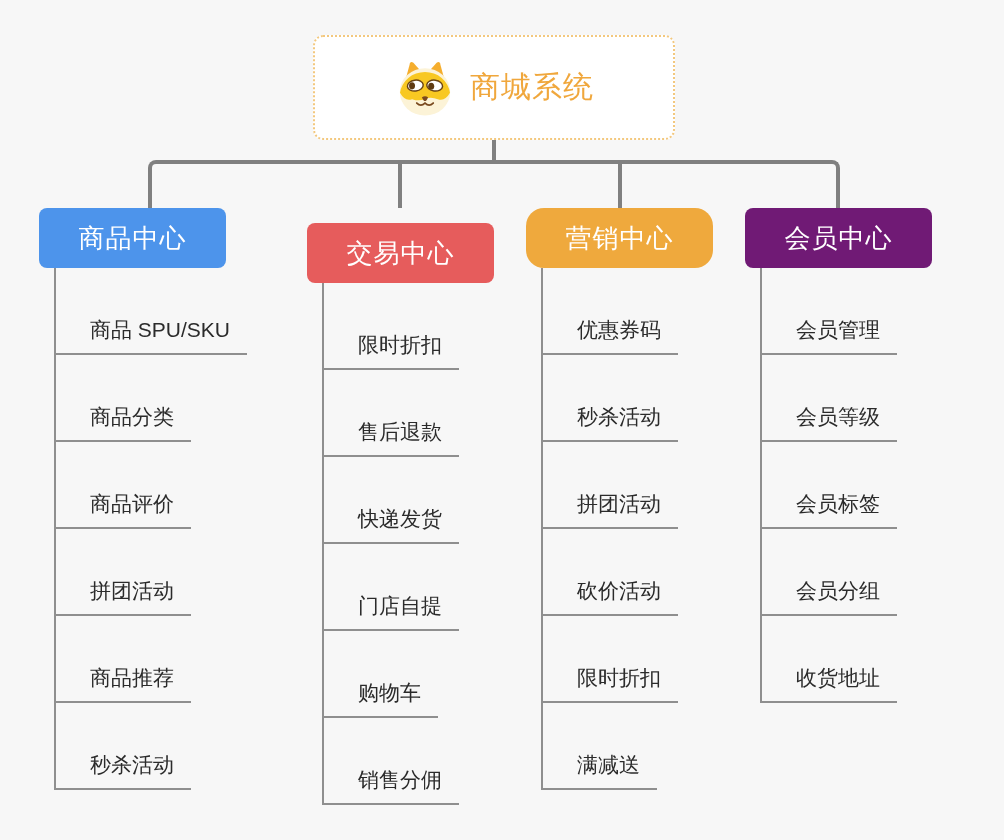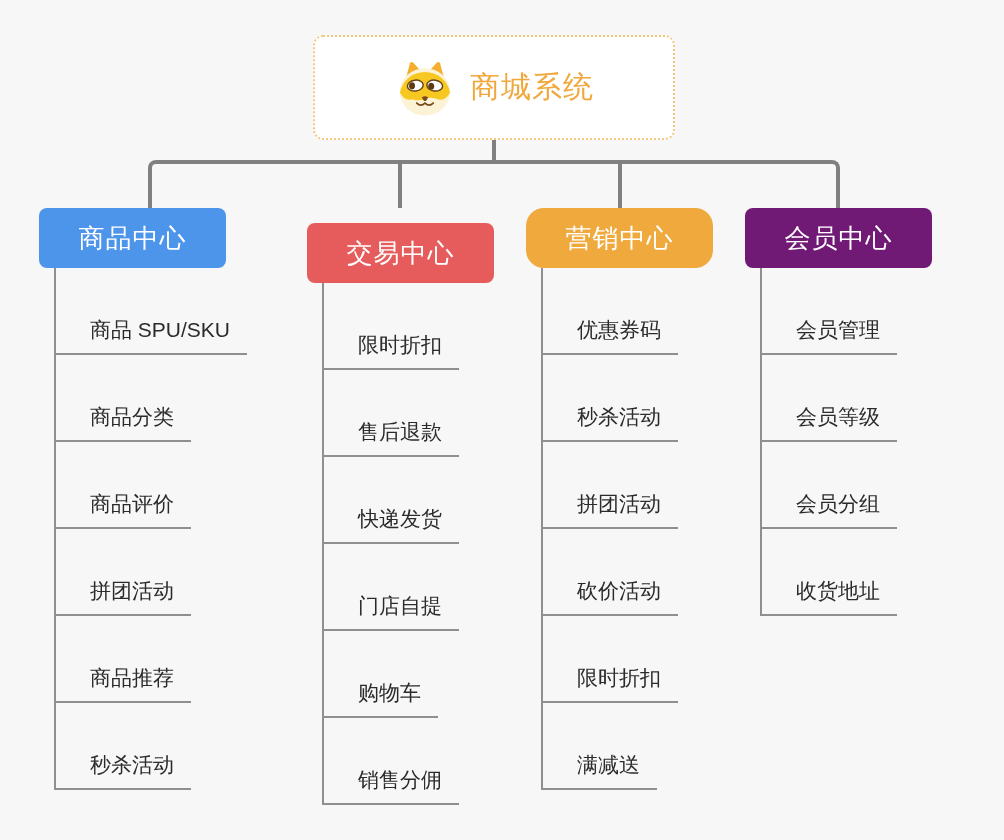--- a/index.html
+++ b/index.html
@@ -114,18 +114,19 @@
     </ul>
   </div>
 
   <div class="branch" style="left:745px;">
     <div class="branch-header" style="background: #701a75;">
       <span>会员中心</span>
     </div>
     <ul class="items">
       <li class="item">会员管理</li>
       <li class="item">会员等级</li>
+      <li class="item">会员标签</li>
       <li class="item">会员分组</li>
       <li class="item">收货地址</li>
     </ul>
   </div>
 
 </div>
 
 </body></html>

